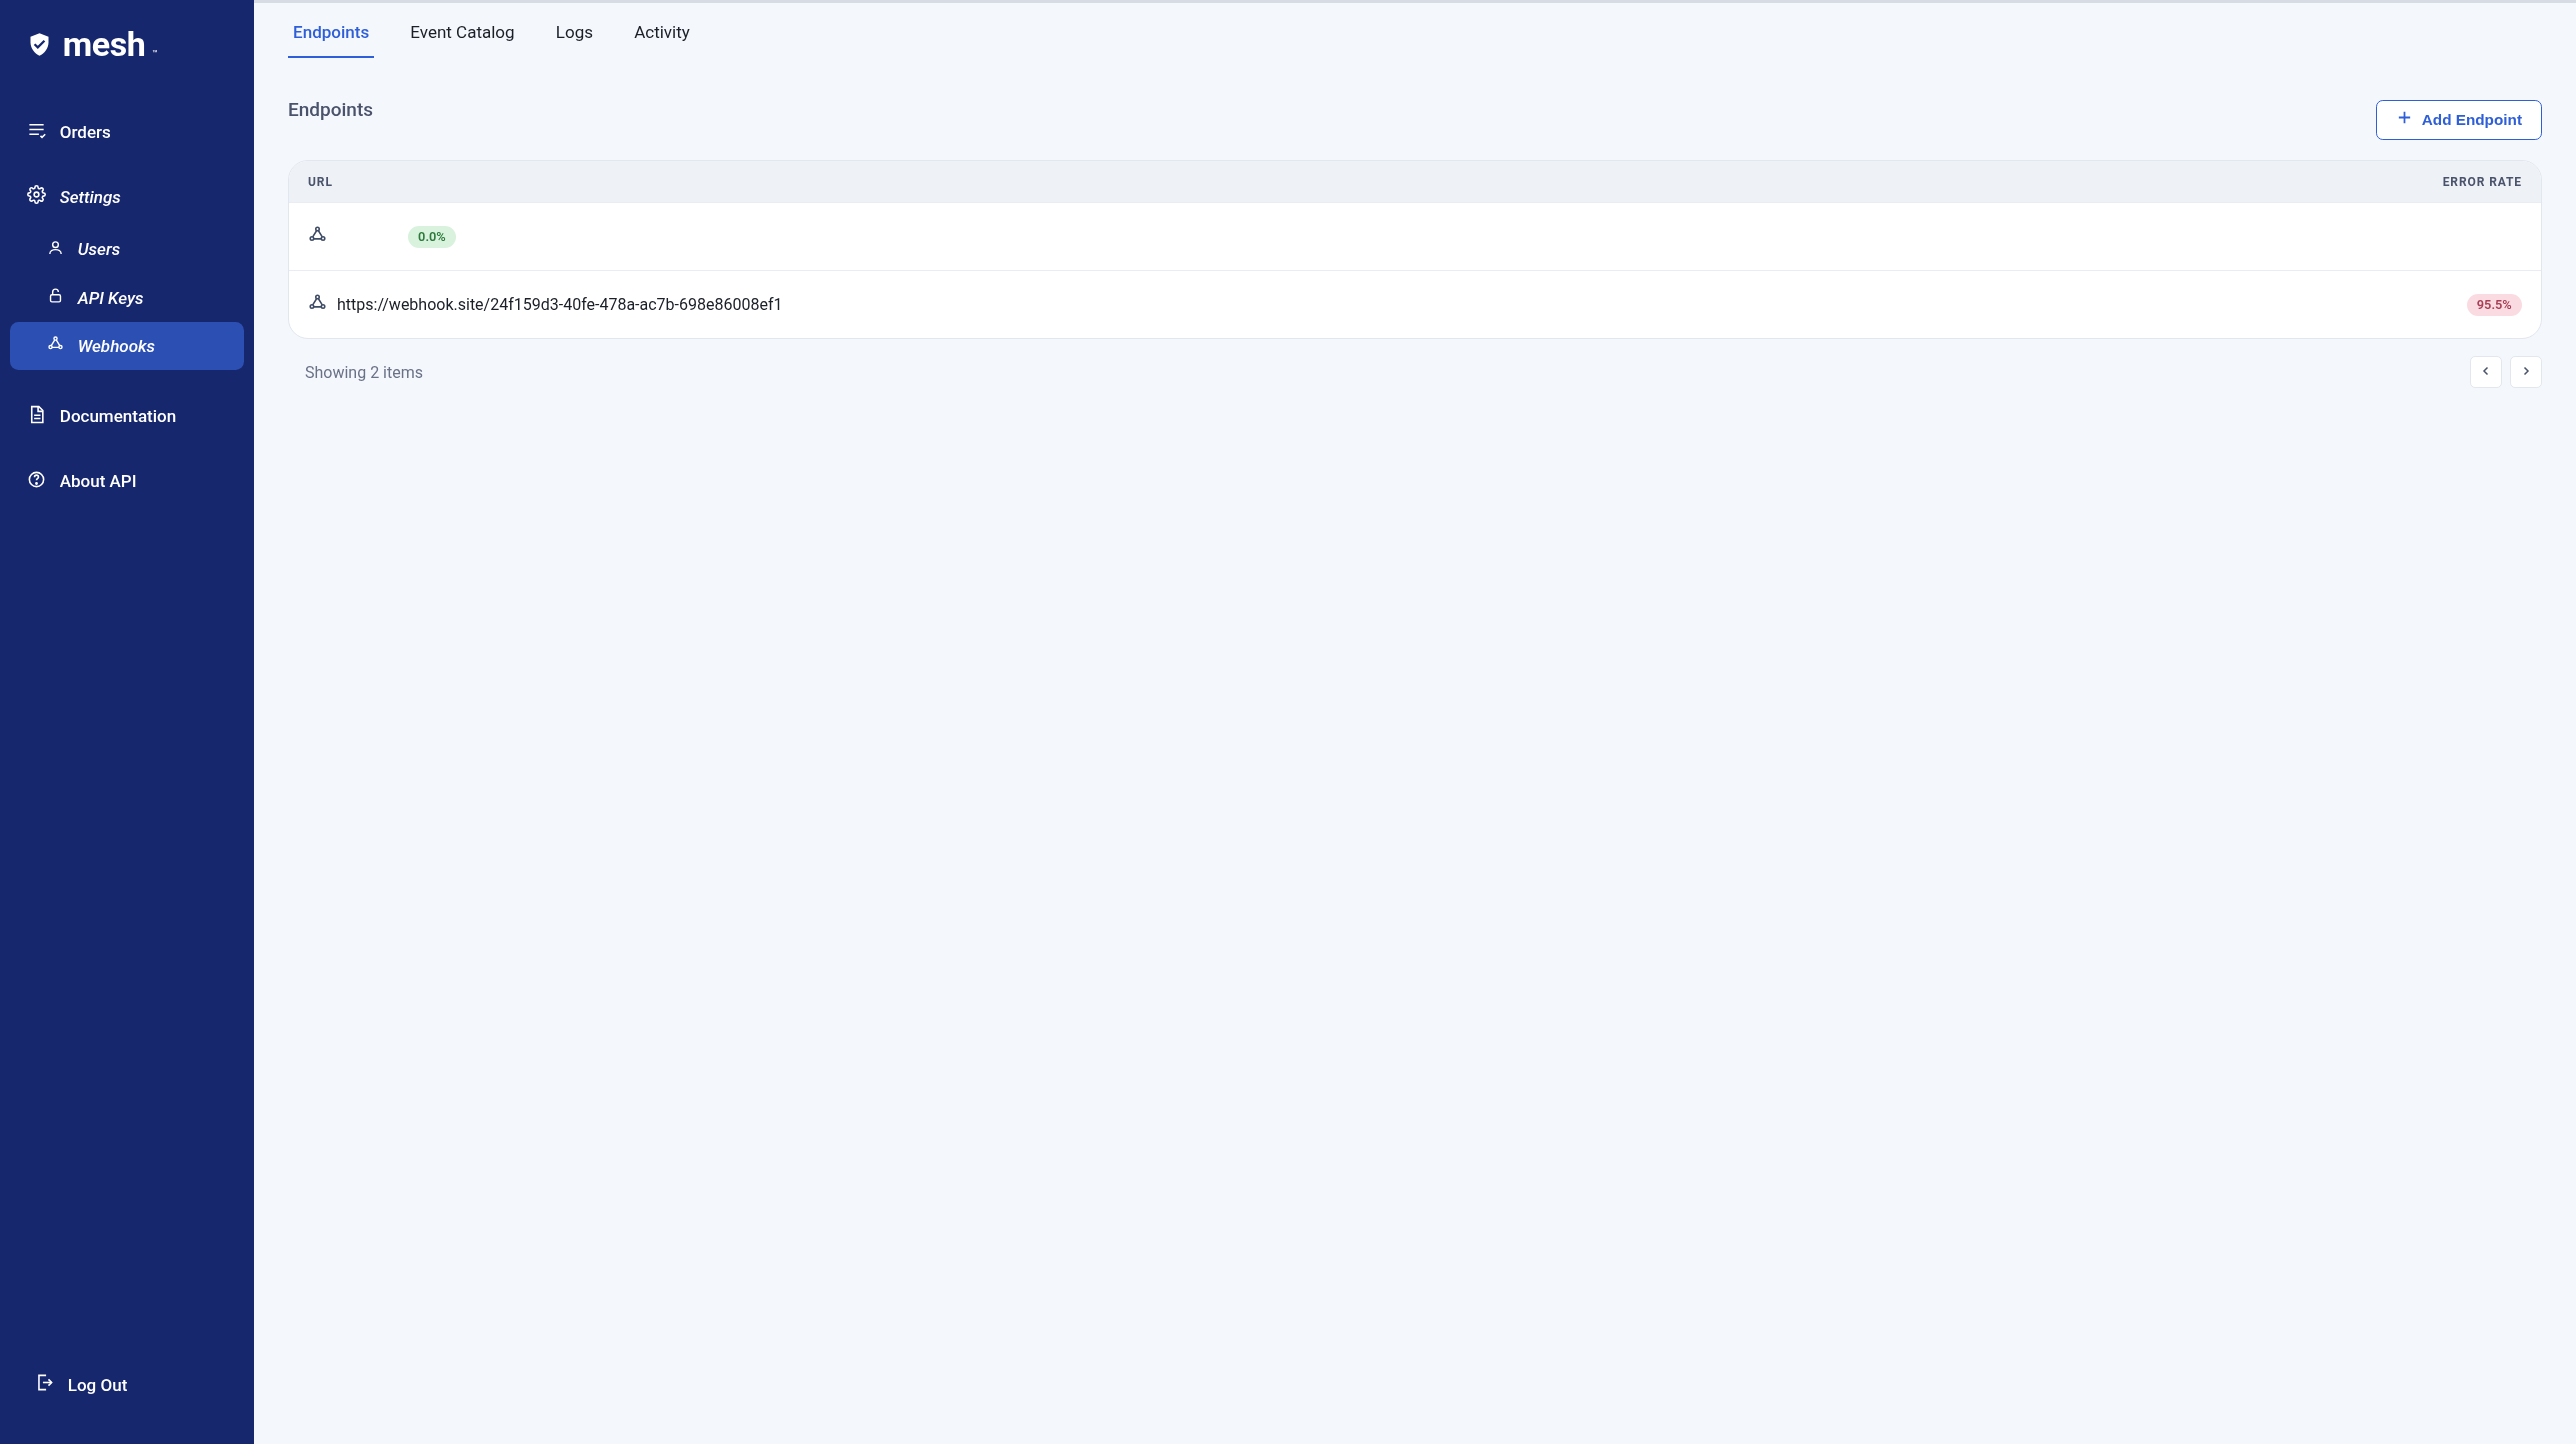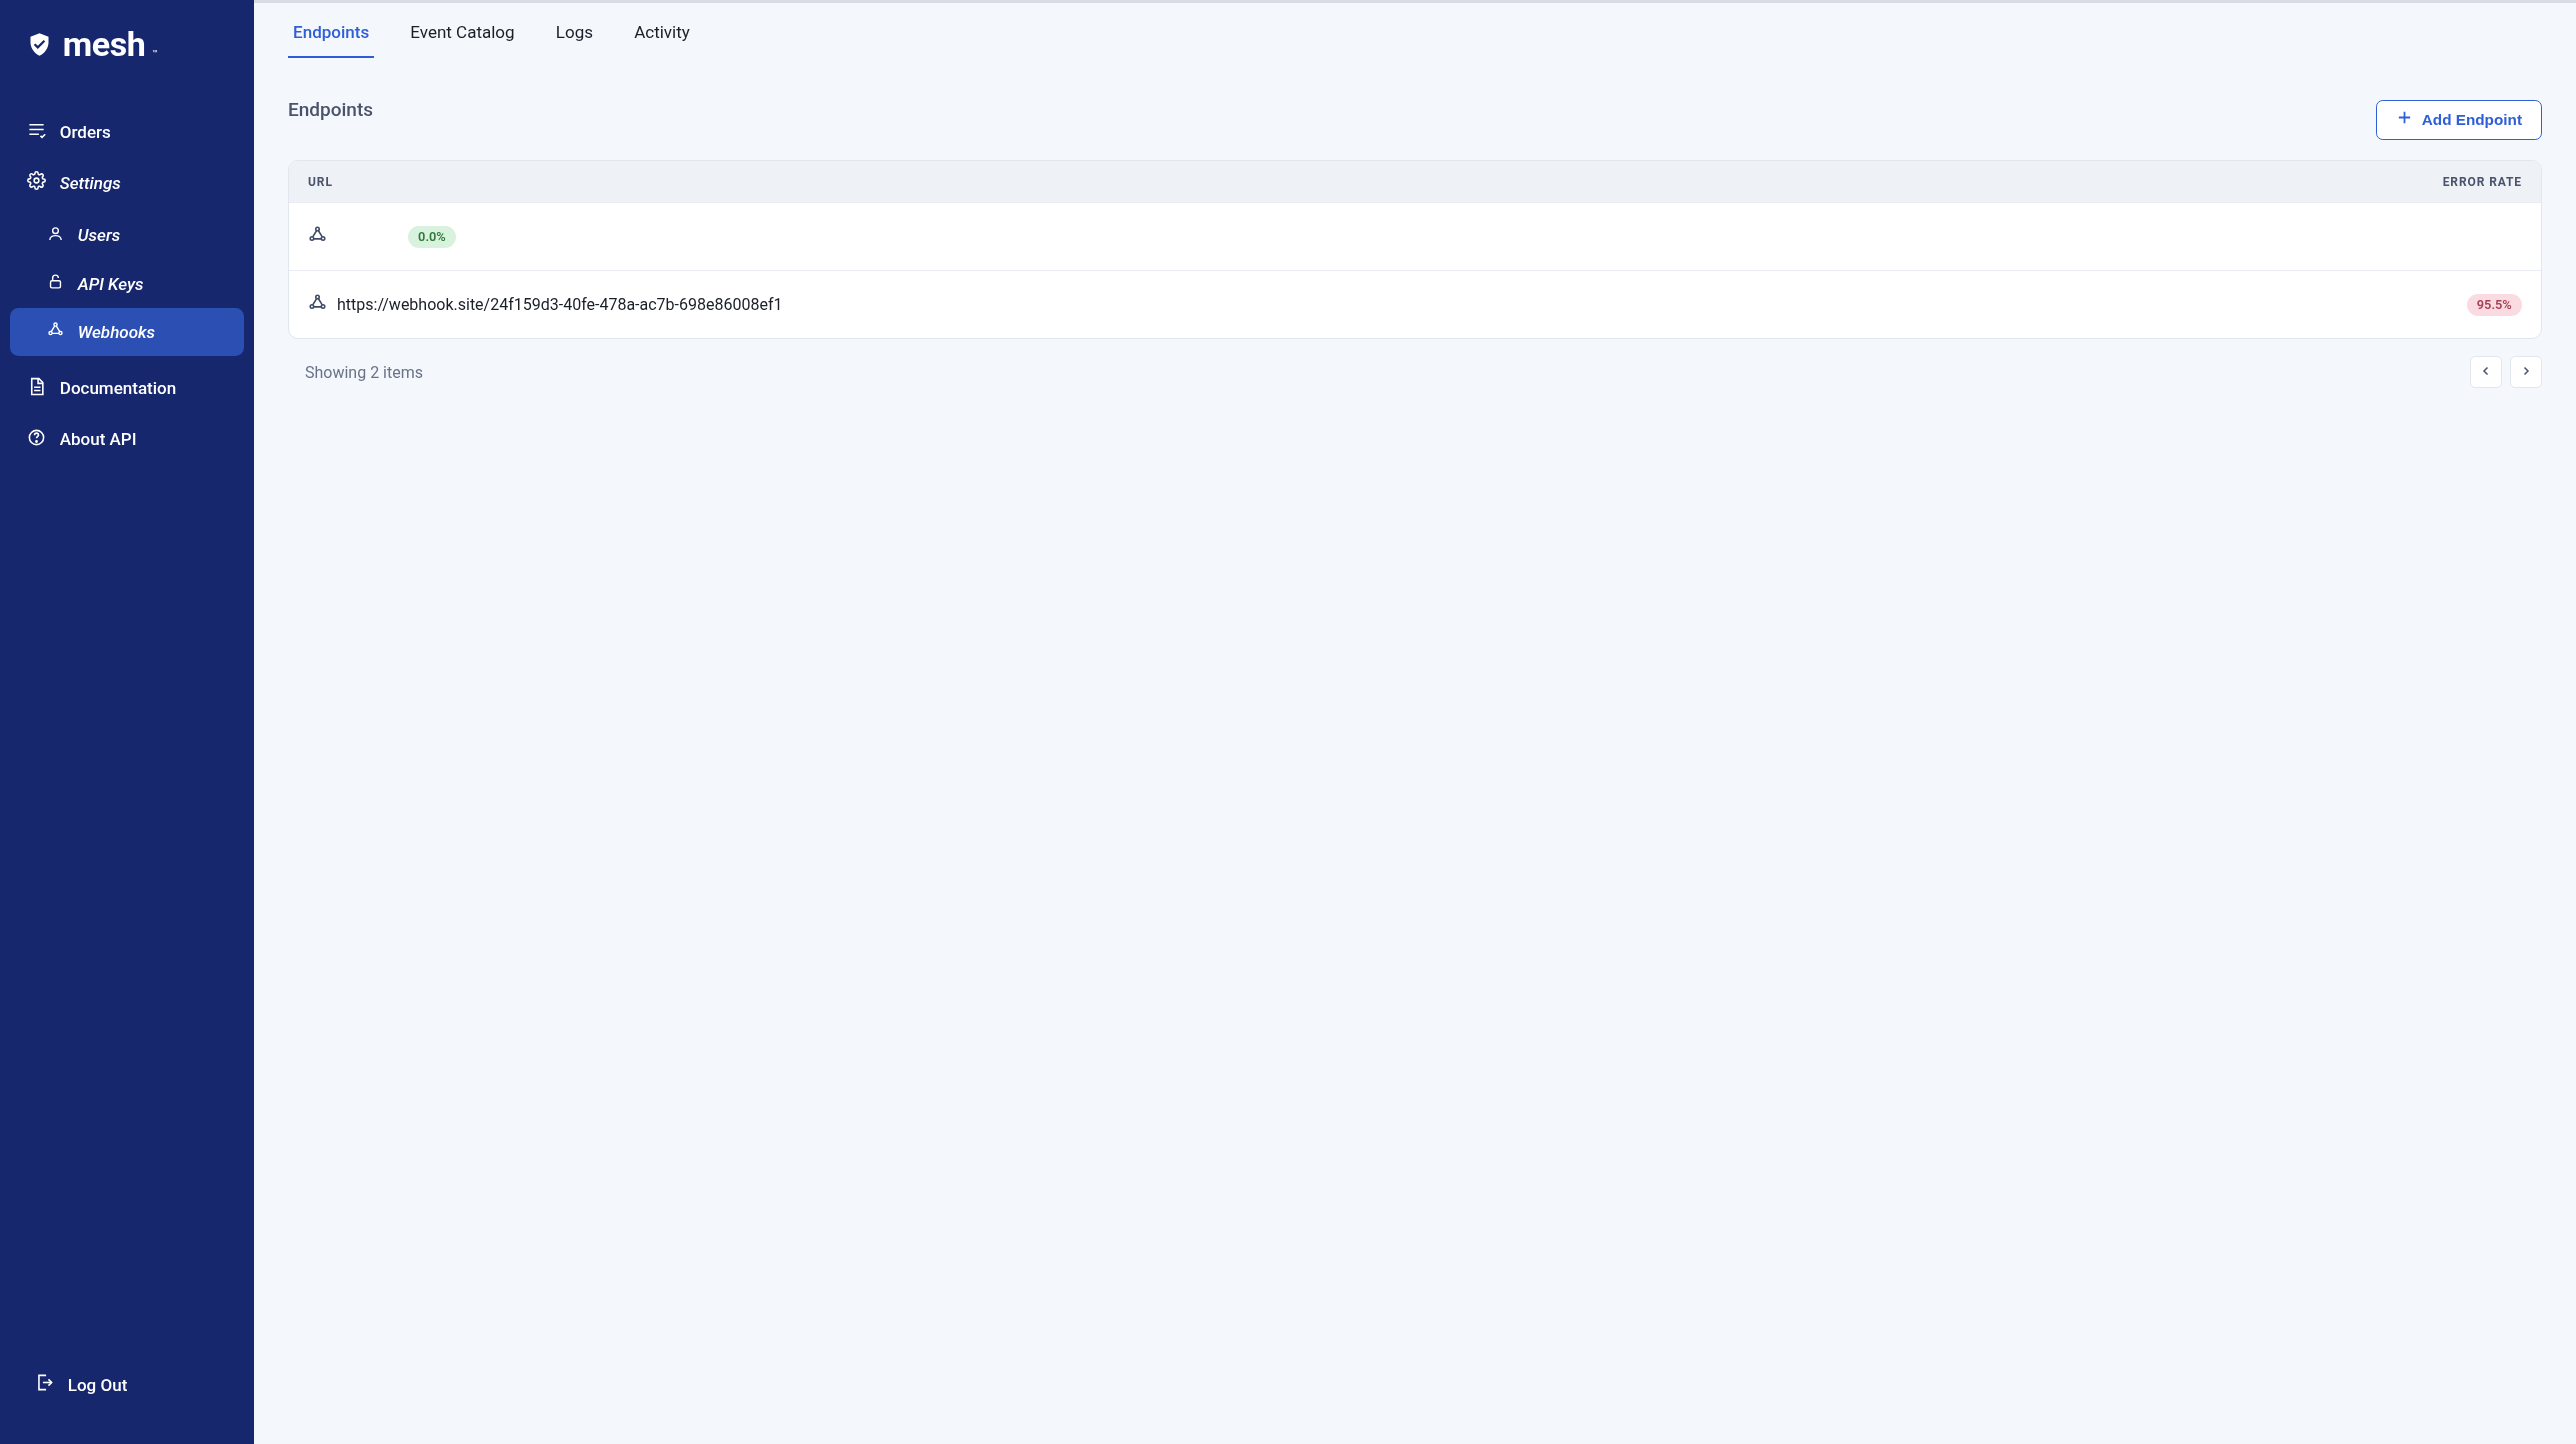--- a/index.html
+++ b/index.html
@@ -40,21 +40,21 @@
     font-size: 8.5px;
     font-weight: 600;
     opacity: 0.9;
     transform: translateY(8.5px);
     margin-left: -3.4px;
   }
   .nav {
     display: flex;
     flex-direction: column;
     padding: 25.6px 10.2px 0 10.2px;
-    gap: 1px;
+    gap: 15px;
     flex: 1;
   }
   .nav-group { margin-bottom: 6px; font-style: italic; }
   .nav-sub { margin-top: 3.4px; }
   .nav-item {
     display: flex;
     align-items: center;
     gap: 13.6px;
     padding: 13.6px 17px;
     border-radius: 8.5px;
@@ -124,21 +124,21 @@
     border-radius: 6.8px;
     font-size: 15.3px;
     font-weight: 700;
     cursor: pointer;
     margin-top: 20px;
   }
   .add-btn svg { stroke: #2f5fd8; }
   
   .table {
     border: 0.9px solid #e2e6ee;
-    border-radius: 10px;
+    border-radius: 20px;
     overflow: hidden;
     background: #ffffff;
   }
   .thead {
     display: flex;
     background: #eef1f6;
     padding: 13.6px 19px;
     font-size: 12px;
     font-weight: 700;
     letter-spacing: 0.9px;

